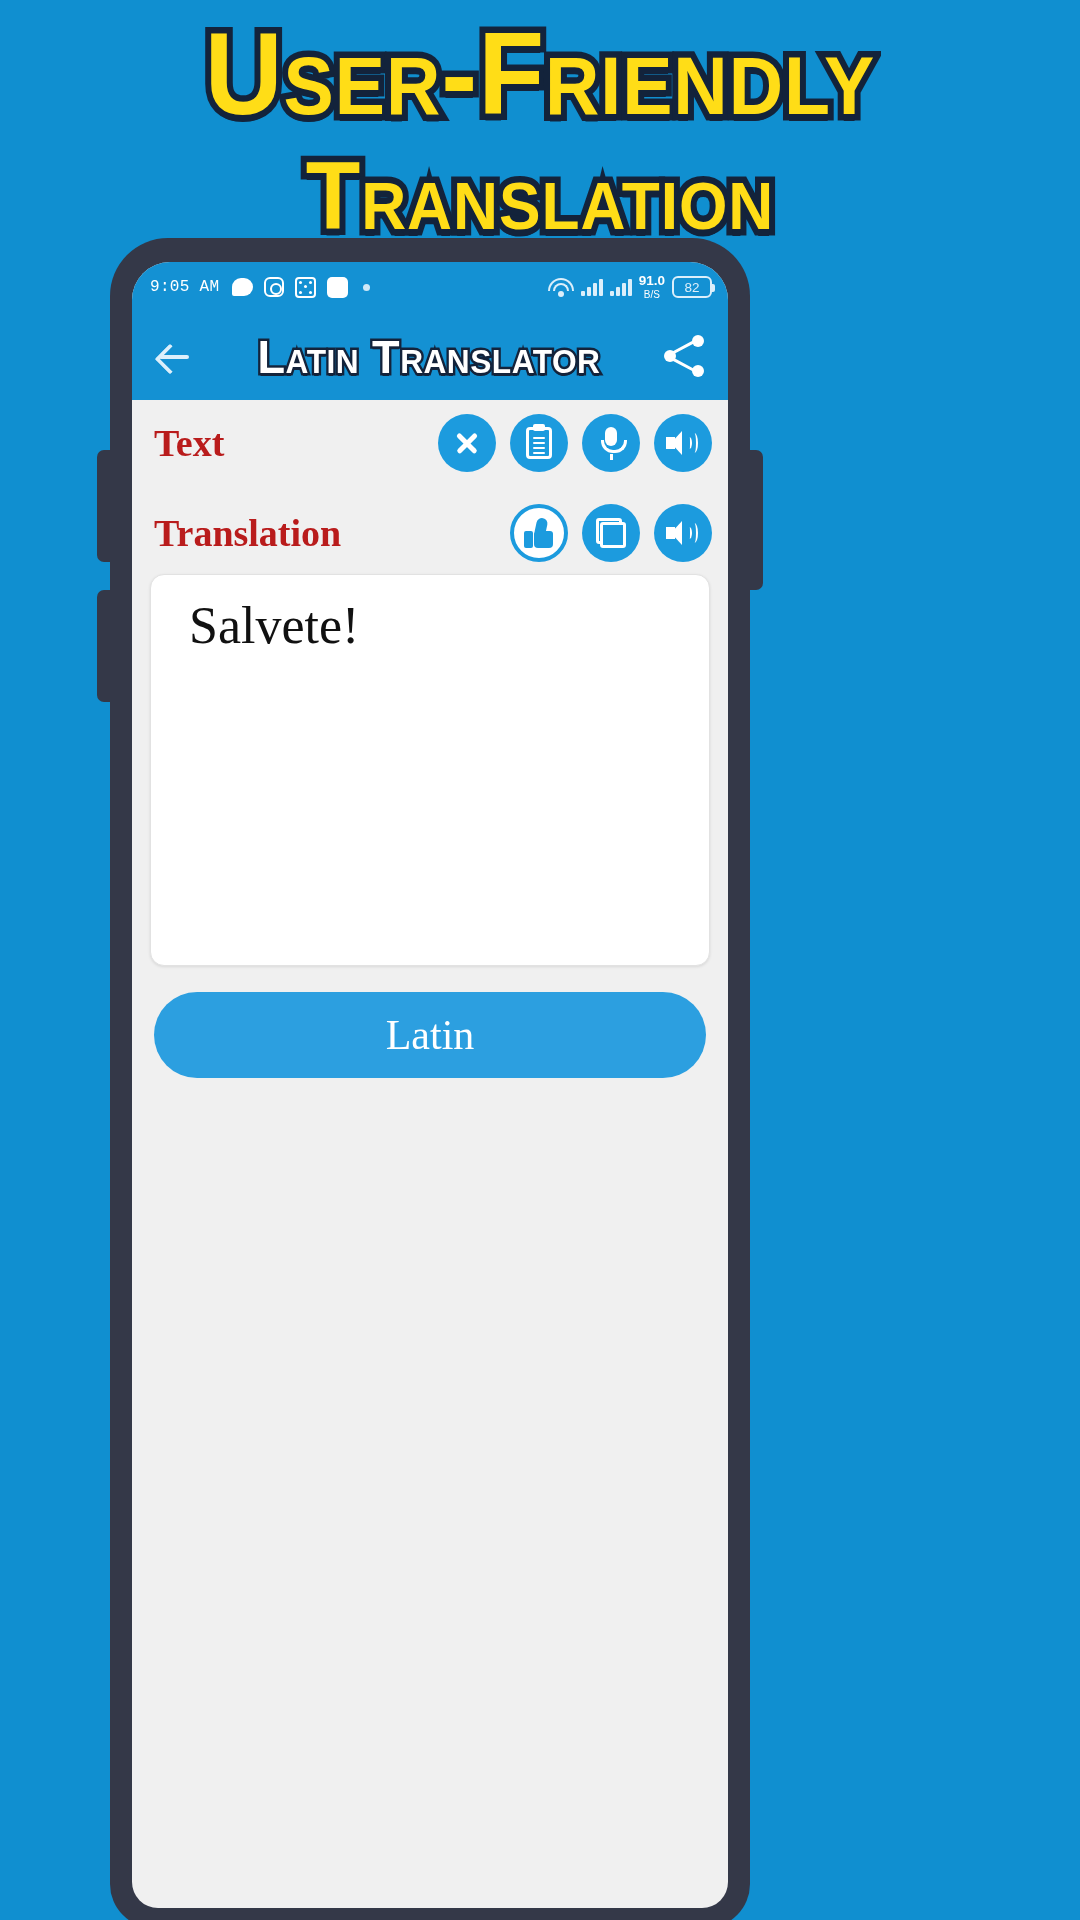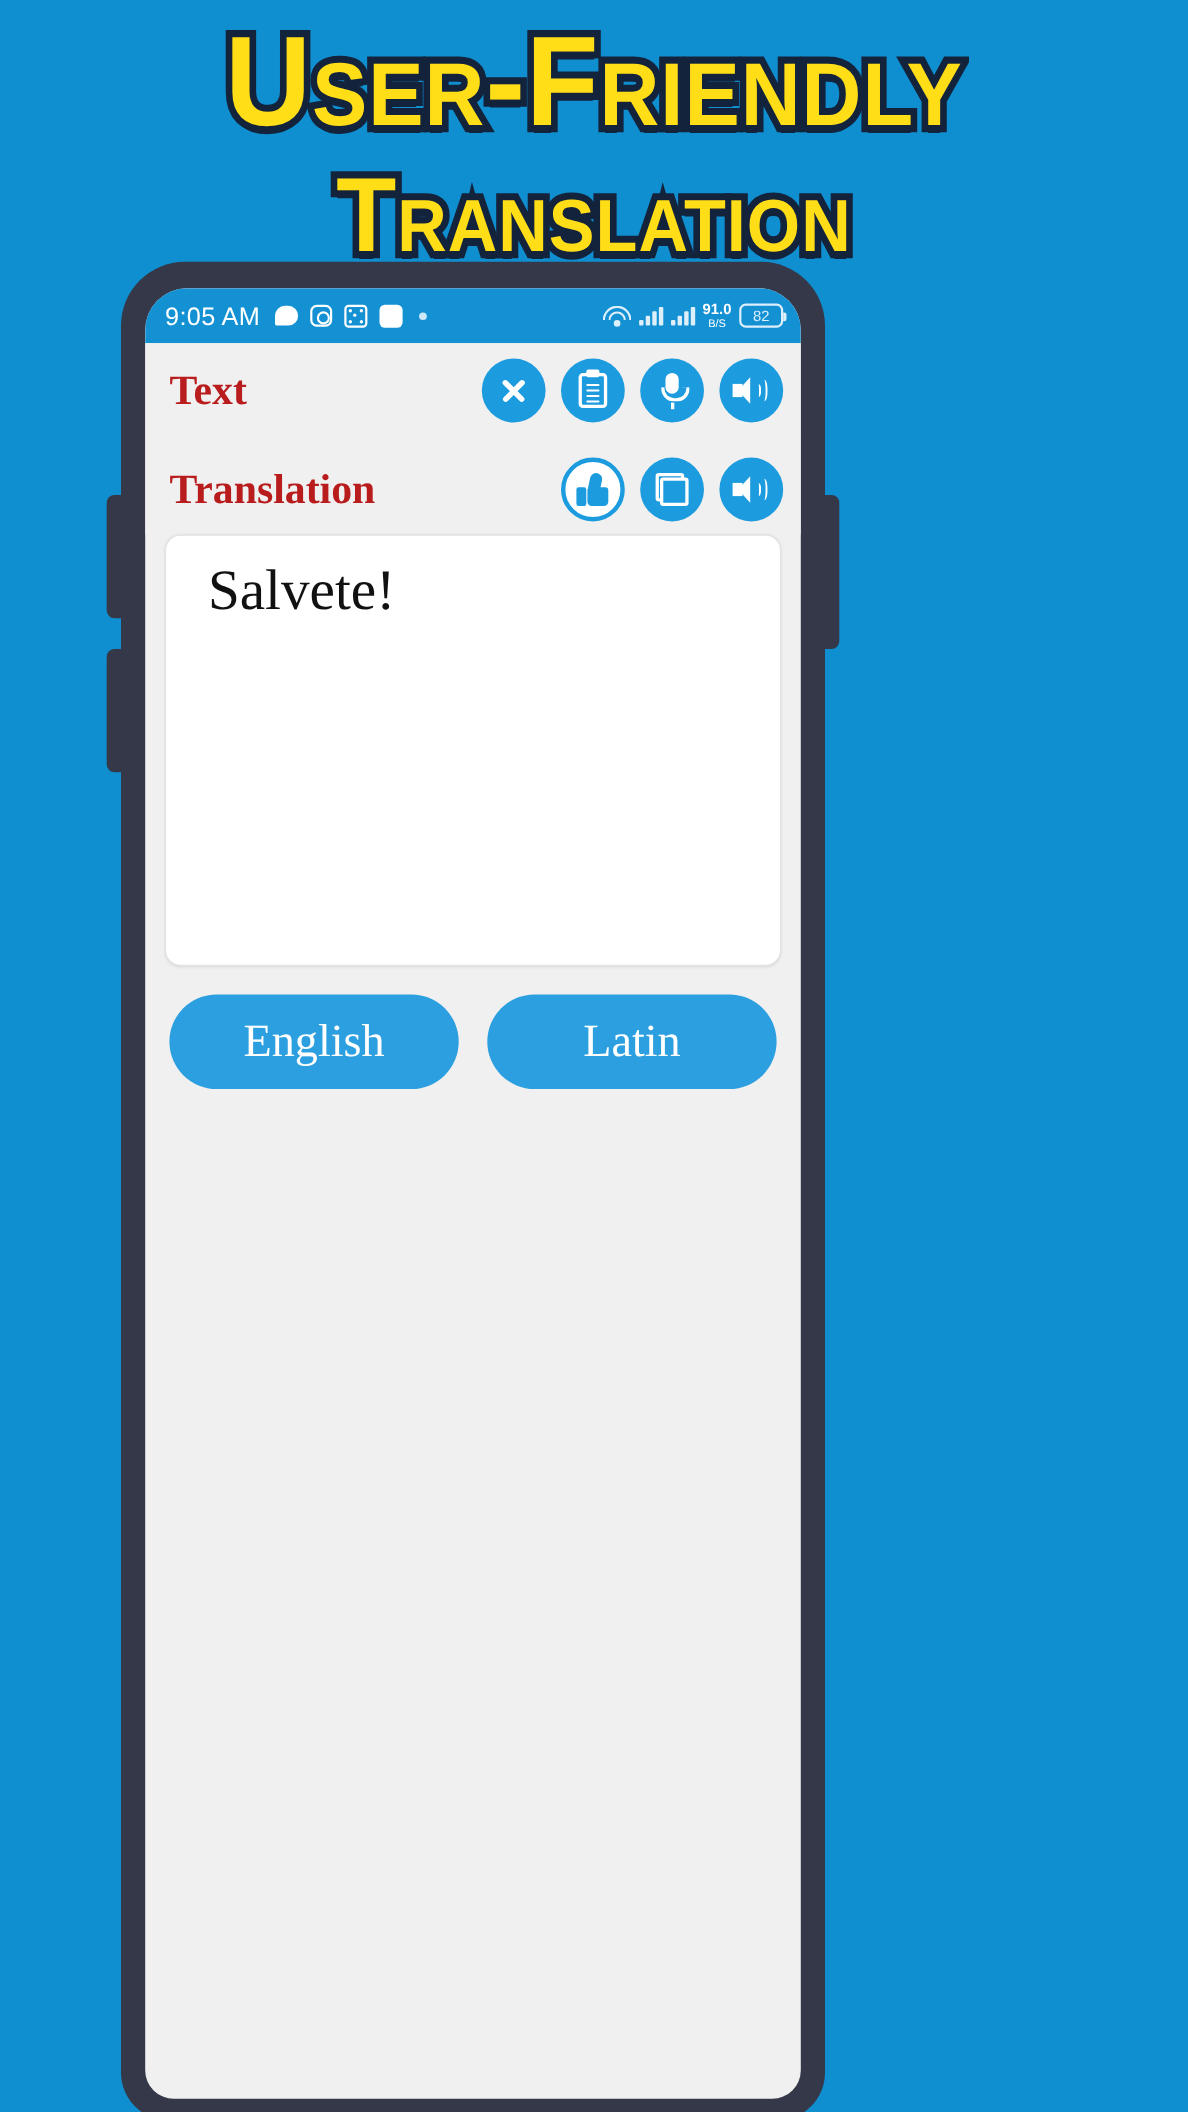--- a/index.html
+++ b/index.html
@@ -52,21 +52,21 @@
     border-radius: 38px 38px 26px 26px;
     overflow: hidden;
   }
 
   
   .statusbar {
     height: 50px; background: #1491D3; color: #FFFFFF;
     display: flex; align-items: center; padding: 0 16px 0 18px;
     font-size: 21px;
   }
-  .sb-time { font-size: 23px; letter-spacing: 0.3px; white-space: nowrap; }
+  .sb-time { font-size: 16px; letter-spacing: 0.3px; white-space: nowrap; font-family: Liberation Mono, monospace; }
   .sb-notifs { display: flex; align-items: center; gap: 11px; margin-left: 13px; }
   .sb-spacer { flex: 1; }
   .sb-right { display: flex; align-items: center; gap: 7px; }
   .icon-chat { width: 21px; height: 18px; background: #fff; border-radius: 9px 9px 9px 2px; position: relative; }
   .icon-insta { width: 20px; height: 20px; border: 2.5px solid #fff; border-radius: 6px; position: relative; }
   .icon-insta::after { content:""; position:absolute; left:4px; top:4px; width:8px; height:8px; border:2.2px solid #fff; border-radius:50%; }
   .icon-dice { width: 21px; height: 21px; border: 2.5px solid #fff; border-radius: 4px; position: relative; }
   .icon-dice i { position:absolute; width:3px; height:3px; background:#fff; border-radius:50%; }
   .icon-dice i:nth-child(1){left:2px;top:2px}
   .icon-dice i:nth-child(2){right:2px;top:2px}
@@ -249,20 +249,31 @@
           <span class="netspeed">
             <span class="v">91.0</span><br>
             <span class="u">B/S</span>
           </span>
           <span class="battery">
             <span>82</span>
           </span>
         </div>
       </div>
 
+      <div class="appbar">
+        <div class="back-arrow"></div>
+        <div class="app-title">Latin Translator</div>
+        <div class="share-icon">
+          <i></i>
+            <i></i>
+            <i></i>
+            <u></u>
+            <u></u>
+        </div>
+      </div>
 
       <div class="section-head">
         <div class="section-label">Text</div>
         <div class="icon-row">
           <div class="cbtn">
             <span class="g-close"></span>
           </div>
           <div class="cbtn">
             <span class="g-clip">
                 <i></i>
@@ -306,19 +317,18 @@
               </span>
           </div>
         </div>
       </div>
 
       <div class="textarea ta-dst">
         <div class="ta-text">Salvete!</div>
       </div>
 
       <div class="langbar">
-        <div class="langbtn">English</div>
         <div class="langbtn">Latin</div>
       </div>
 
     </div>
   </div>
 </div>
 
 </body></html>

